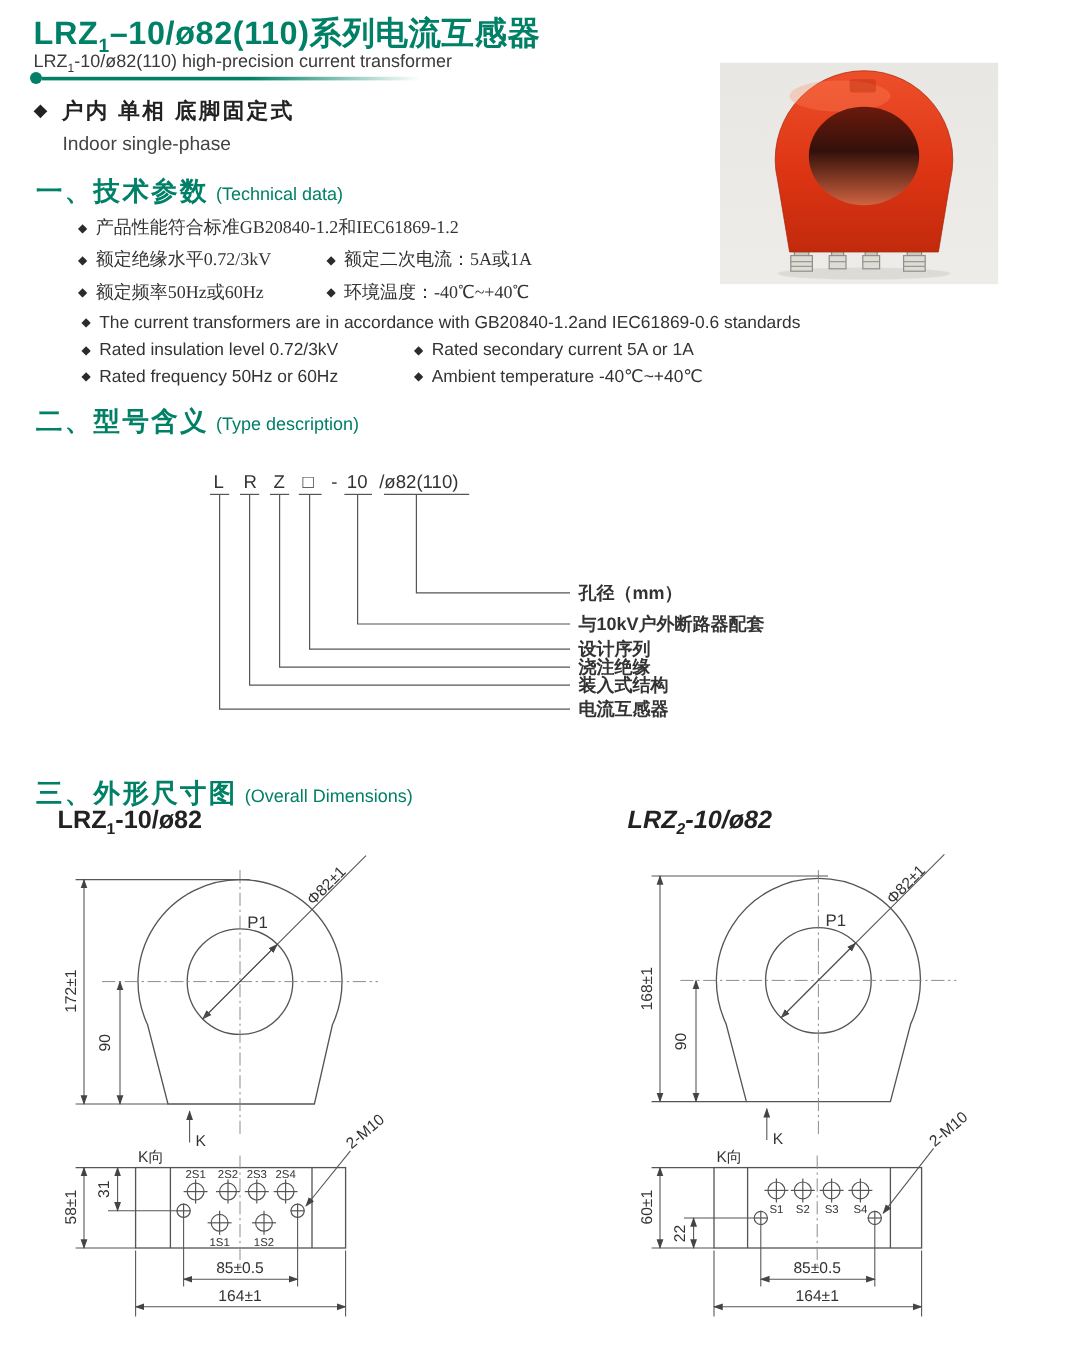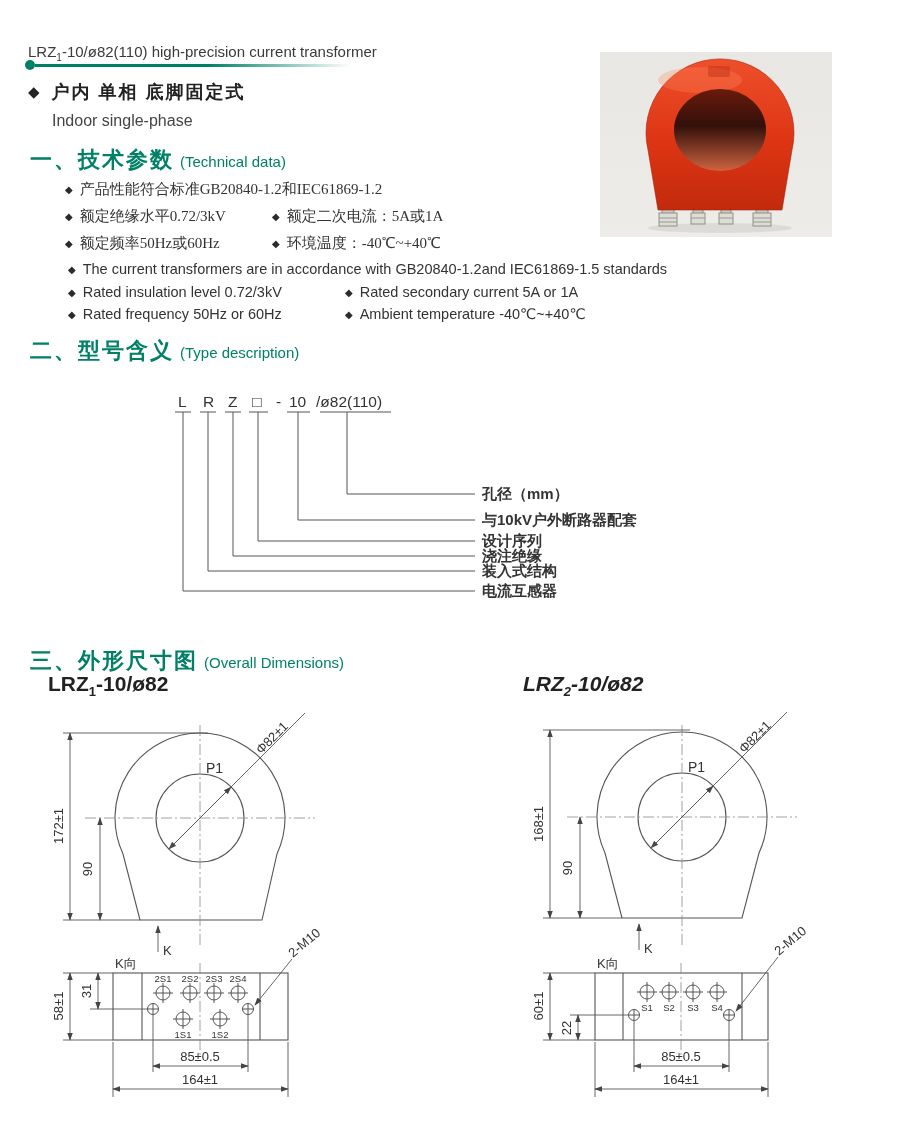--- a/index.html
+++ b/index.html
@@ -37,20 +37,21 @@
   .smalltxt{font-size:9.5px;fill:#333;}
   .codetxt{font-size:15.5px;fill:#333;}
   .labeltxt{font-size:15px;font-weight:bold;fill:#333;}
   .p1txt{font-size:14px;fill:#333;}
 </style>
 </head>
 <body>
 
 <div class="page">
 
+  <div class="abs title" style="left:28px;top:10px;"><span>LRZ</span><sub>1</sub><span>–10/ø82(110)系列电流互感器</span></div>
   <div class="abs subtitle" style="left:28px;top:43px;text-align:center;"><span>LRZ</span><sub>1</sub><span>-10/ø82(110)  high-precision current transformer</span></div>
   <div class="abs accent-rule" style="left:25px;top:60px;">
       <span class="dot"></span>
       <span class="line"></span>
     </div>
 
   <div class="abs feature" style="left:28px;top:80px;">
     <span class="dia">◆</span>
     <span class="txt">户内 单相 底脚固定式</span>
   </div>
@@ -129,21 +130,21 @@
       <span class="dia">◆</span>
       <span class="txt">额定频率50Hz或60Hz</span>
     </div>
   <div class="abs bullet cn" style="left:272px;top:234px;">
       <span class="dia">◆</span>
       <span class="txt">环境温度：-40℃~+40℃</span>
     </div>
 
   <div class="abs bullet en" style="left:68px;top:261px;">
       <span class="dia">◆</span>
-      <span class="txt">The current transformers are in accordance with GB20840-1.2and IEC61869-1.5 standards</span>
+      <span class="txt">The current transformers are in accordance with GB20840-1.2and IEC61869-0.6 standards</span>
     </div>
   <div class="abs bullet en" style="left:68px;top:284px;">
       <span class="dia">◆</span>
       <span class="txt">Rated  insulation level 0.72/3kV</span>
     </div>
   <div class="abs bullet en" style="left:345px;top:284px;">
       <span class="dia">◆</span>
       <span class="txt">Rated  secondary current 5A or 1A</span>
     </div>
   <div class="abs bullet en" style="left:68px;top:306px;">

